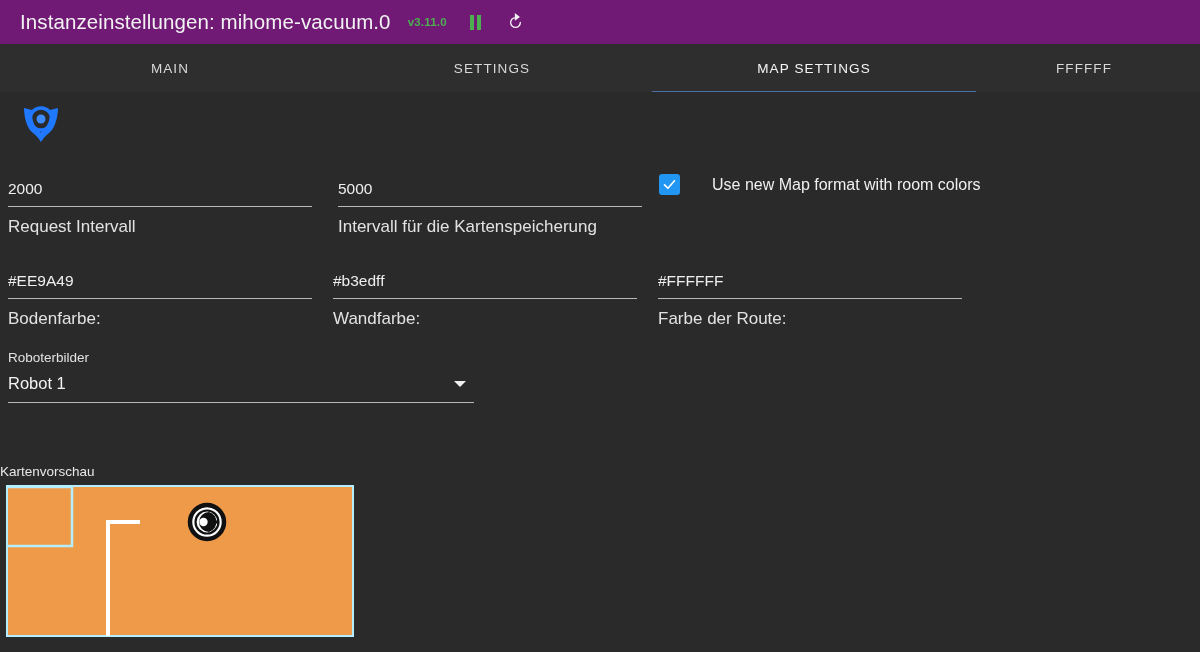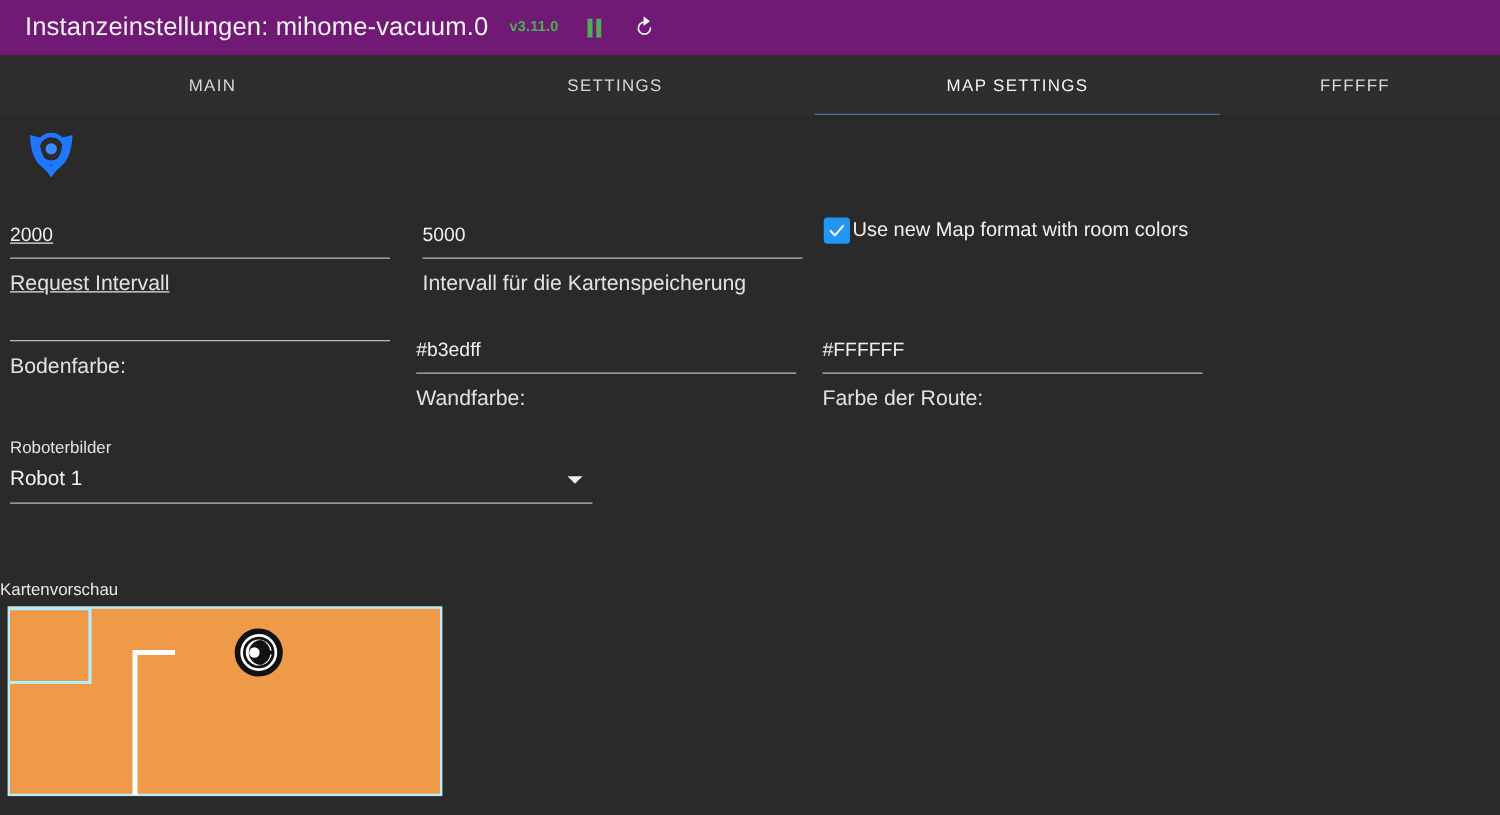--- a/index.html
+++ b/index.html
@@ -127,21 +127,21 @@
     width: 100%;
   }
   .field-label {
     font-size: 17px;
     color: #e2e2e2;
     margin-top: 10px;
     white-space: nowrap;
   }
 
   
-  #f-request  { left: 8px;   top: 88px;  width: 304px; text-decoration: underline; }
+  #f-request  { left: 8px;   top: 88px;  width: 304px; }
   #f-mapsave  { left: 338px; top: 88px;  width: 304px; }
 
   
   #f-floor    { left: 8px;   top: 180px; width: 304px; }
   #f-wall     { left: 333px; top: 180px; width: 304px; }
   #f-route    { left: 658px; top: 180px; width: 304px; }
 
   
   .checkbox-row {
     position: absolute;
@@ -153,21 +153,21 @@
   .checkbox-box {
     width: 21px; height: 21px;
     background: #2196f3;
     border-radius: 3px;
     display: flex;
     align-items: center;
     justify-content: center;
     flex: 0 0 auto;
   }
   .checkbox-label {
-    margin-left: 2px;
+    margin-left: 32px;
     font-size: 16px;
     color: #f0f0f0;
     white-space: nowrap;
   }
 
   
   .select-group {
     position: absolute;
     left: 8px; top: 258px;
     width: 466px;
@@ -270,20 +270,21 @@
     <div class="field-label">Request Intervall</div>
   </div>
 
   <div class="field" id="f-mapsave">
     <div class="field-value">5000</div>
     <div class="field-underline"></div>
     <div class="field-label">Intervall für die Kartenspeicherung</div>
   </div>
 
   <div class="field" id="f-floor">
+    <div class="field-value">#EE9A49</div>
     <div class="field-underline"></div>
     <div class="field-label">Bodenfarbe:</div>
   </div>
 
   <div class="field" id="f-wall">
     <div class="field-value">#b3edff</div>
     <div class="field-underline"></div>
     <div class="field-label">Wandfarbe:</div>
   </div>
 

